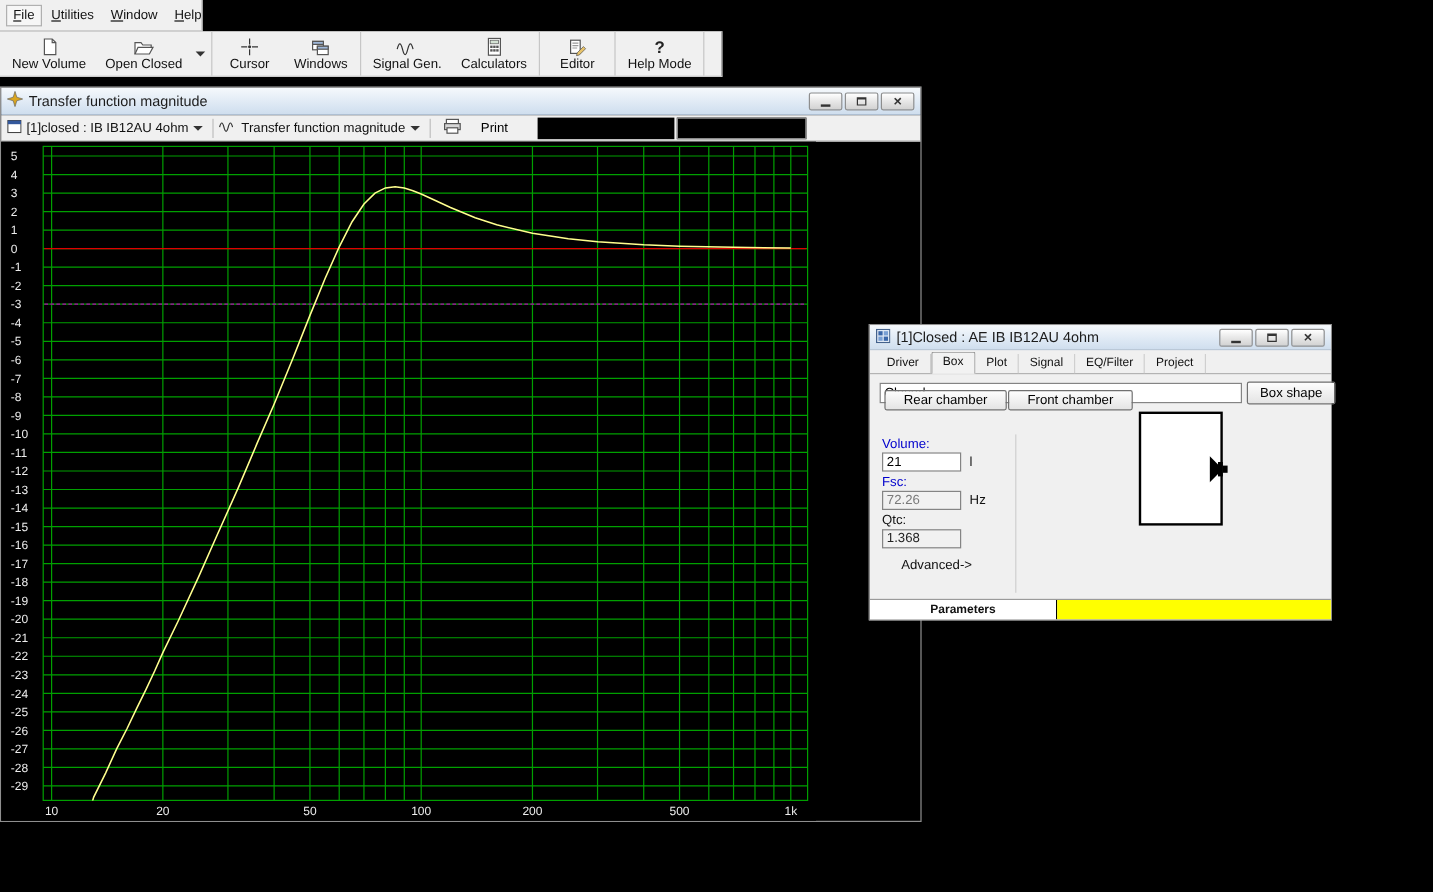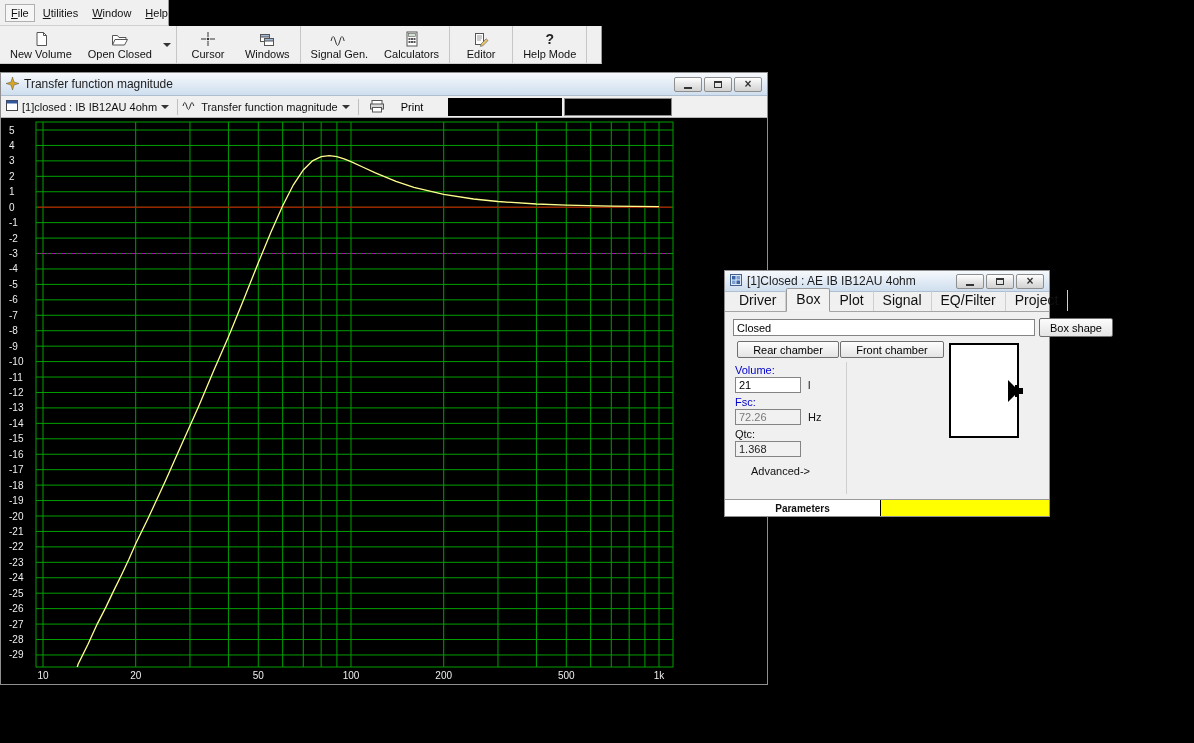--- a/index.html
+++ b/index.html
@@ -51,33 +51,33 @@
   .combo{display:flex;align-items:center;gap:4px;height:20px;padding:0 6px 0 2px;cursor:default;}
   .vsep{width:1px;height:16px;background:#bfbfbf;margin:0 2px;}
   .print-btn{display:flex;align-items:center;gap:16px;border:none;background:transparent;
              font:11px "Liberation Sans",sans-serif;padding:0 8px;cursor:default;}
   .readout{position:absolute;top:2px;height:18px;background:#000;}
   .readout1{left:447px;width:114px;}
   .readout2{left:563px;width:108px;border:1px solid #8a8a8a;}
   .plot-area{position:absolute;left:0;top:45px;width:679px;height:566px;background:#000;}
 
   
-  .box-window{left:724px;top:270px;width:326px;height:247px;}
+  .box-window{left:724px;top:270px;width:386px;height:247px;}
   .box-window .titlebar{height:21px;}
   .tab-row{height:20px;display:flex;align-items:flex-end;padding-left:5px;border-bottom:1px solid #a5a5a5;background:var(--ui-bg);}
-  .tab{padding:2px 9px 3px 9px;font-size:14px;border-right:1px solid #cfcfcf;cursor:default;}
+  .tab{padding:2px 9px 3px 9px;font-size:10px;border-right:1px solid #cfcfcf;cursor:default;}
   .tab.active{border:1px solid #9a9a9a;border-bottom:1px solid #f0f0f0;margin-bottom:-1px;
               background:#f2f2f2;border-radius:2px 2px 0 0;padding-bottom:4px;}
   .box-content{position:relative;height:187px;background:var(--ui-bg);}
   .closed-input{position:absolute;left:8px;top:7px;width:302px;height:17px;border:1px solid #848484;
                 background:#fff;font:11px "Liberation Sans",sans-serif;padding:0 3px;}
   .btn{border:1px solid #707070;background:linear-gradient(#fdfdfd,#e4e4e4);
        font:11px "Liberation Sans",sans-serif;border-radius:2px;cursor:default;}
   .box-shape-btn{position:absolute;left:314px;top:6px;width:74px;height:19px;}
-  .chamber-btn{position:absolute;top:29px;height:17px;}
+  .chamber-btn{position:absolute;top:13px;height:17px;}
   .chamber-btn.rear{left:12px;width:102px;}
   .chamber-btn.front{left:115px;width:104px;}
   .fields{position:absolute;left:8px;top:50px;width:114px;height:132px;border-right:1px solid #cfcfcf;padding-left:2px;}
   .f-label{margin:2px 0 1px 0;}
   .f-label.blue{color:var(--field-label-blue);}
   .f-row{display:flex;align-items:center;gap:7px;margin-bottom:3px;}
   .f-input{width:66px;height:16px;border:1px solid #848484;background:#fff;
            font:11px "Liberation Sans",sans-serif;padding:0 3px;}
   .f-input.dim{background:#f1f1f1;color:#7a7a7a;}
   .f-input.dim2{background:#f1f1f1;color:#222;}

